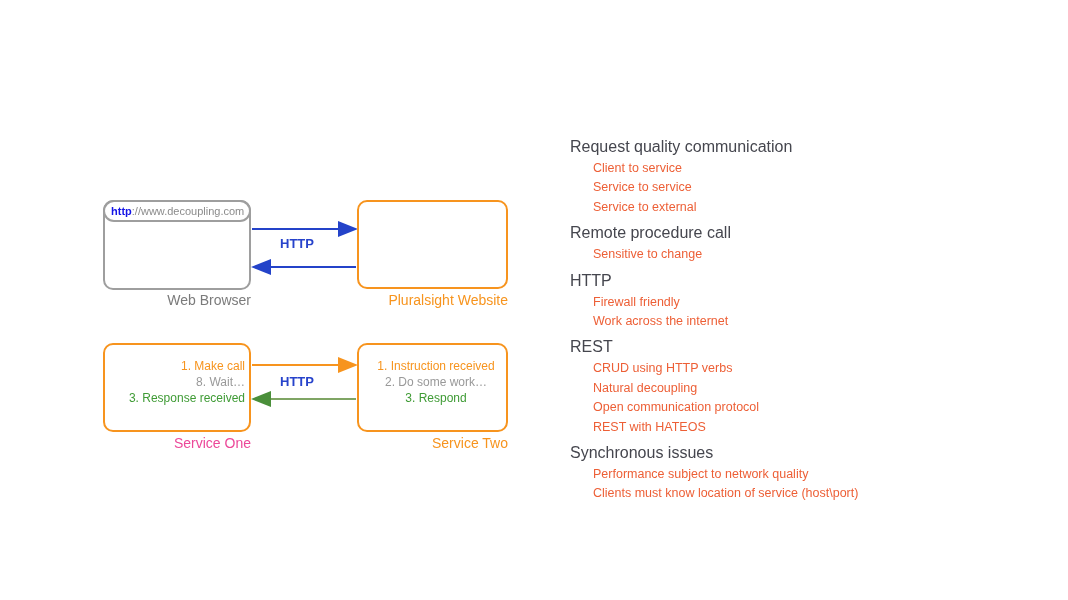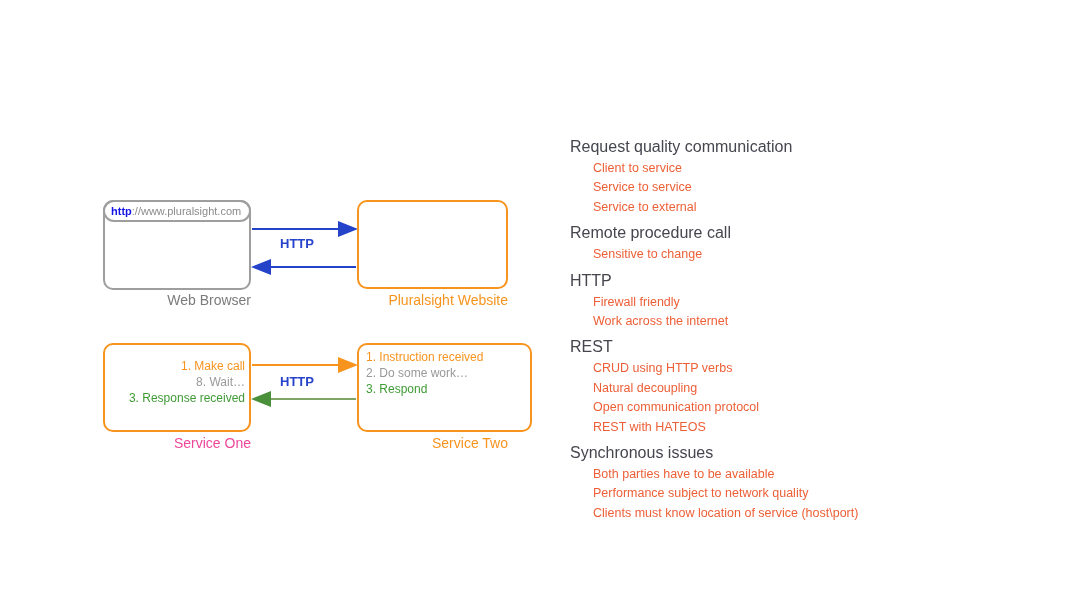--- a/index.html
+++ b/index.html
@@ -14,21 +14,21 @@
   .address-bar{
     position:absolute;left:103px;top:200px;width:148px;height:22px;box-sizing:border-box;
     border:2px solid #9e9e9e;border-radius:11px;background:#fff;
     display:flex;align-items:center;padding-left:6px;font-size:11px;white-space:nowrap;overflow:hidden;
   }
   .address-bar .proto{font-weight:bold;color:#1414e6;}
   .address-bar .url{color:#8b8b8b;}
   .website-box{left:357px;top:200px;width:151px;height:89px;border-color:#f7941e;}
   .service-box{display:flex;flex-direction:column;font-size:12px;line-height:16px;white-space:nowrap;}
   .service-one-box{left:103px;top:343px;width:148px;height:89px;border-color:#f7941e;align-items:flex-end;padding:13px 4px 0 0;}
-  .service-two-box{left:357px;top:343px;width:175px;height:89px;border-color:#f7941e;align-items:flex-start;padding:4px 0 0 7px;}
+  .service-two-box{left:357px;top:343px;width:151px;height:89px;border-color:#f7941e;align-items:center;padding:13px 0 0 7px;}
 
   .step-1{color:#f7941e;}
   .step-2{color:#999999;}
   .step-3{color:#3f9b35;}
 
   .box-label{position:absolute;text-align:right;font-size:14px;}
   .browser-label{left:103px;top:292px;width:148px;color:#7b7b7b;}
   .website-label{left:357px;top:292px;width:151px;color:#f7941e;}
   .service-one-label{left:103px;top:435px;width:148px;color:#ec4899;}
   .service-two-label{left:357px;top:435px;width:151px;color:#f7941e;}
@@ -61,21 +61,21 @@
     </defs>
     <line x1="252" y1="229" x2="354" y2="229" stroke="#2443c9" stroke-width="2" marker-end="url(#ah-blue)"></line>
     <line x1="356" y1="267" x2="255" y2="267" stroke="#2443c9" stroke-width="2" marker-end="url(#ah-blue)"></line>
     <line x1="252" y1="365" x2="354" y2="365" stroke="#f7941e" stroke-width="2" marker-end="url(#ah-orange)"></line>
     <line x1="356" y1="399" x2="255" y2="399" stroke="#7fa564" stroke-width="2" marker-end="url(#ah-green)"></line>
   </svg>
 
   <div class="box browser-box"></div>
   <div class="address-bar">
     <span class="proto">http</span>
-      <span class="url">://www.pluralsight.com</span>
+      <span class="url">://www.decoupling.com</span>
   </div>
   <div class="box-label browser-label">Web Browser</div>
 
   <div class="box website-box"></div>
   <div class="box-label website-label">Pluralsight Website</div>
 
   <div class="http-label http-top">HTTP</div>
   <div class="http-label http-bottom">HTTP</div>
 
   <div class="box service-box service-one-box">
@@ -105,18 +105,17 @@
     <div class="outline-item">Firewall friendly</div>
     <div class="outline-item">Work across the internet</div>
 
     <div class="outline-heading">REST</div>
     <div class="outline-item">CRUD using HTTP verbs</div>
     <div class="outline-item">Natural decoupling</div>
     <div class="outline-item">Open communication protocol</div>
     <div class="outline-item">REST with HATEOS</div>
 
     <div class="outline-heading">Synchronous issues</div>
-    <div class="outline-item">Both parties have to be available</div>
     <div class="outline-item">Performance subject to network quality</div>
     <div class="outline-item">Clients must know location of service (host\port)</div>
   </div>
 
 </div>
 
 </body></html>

